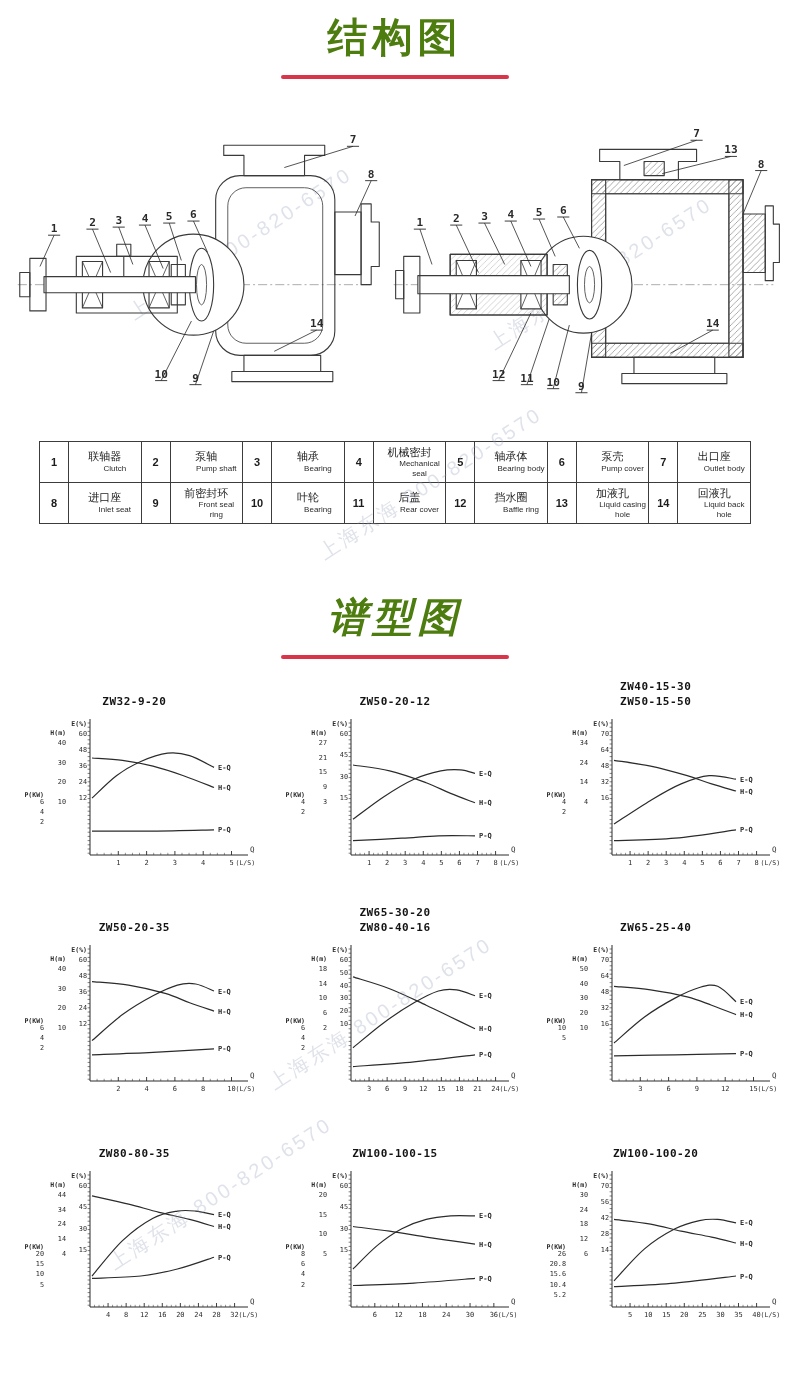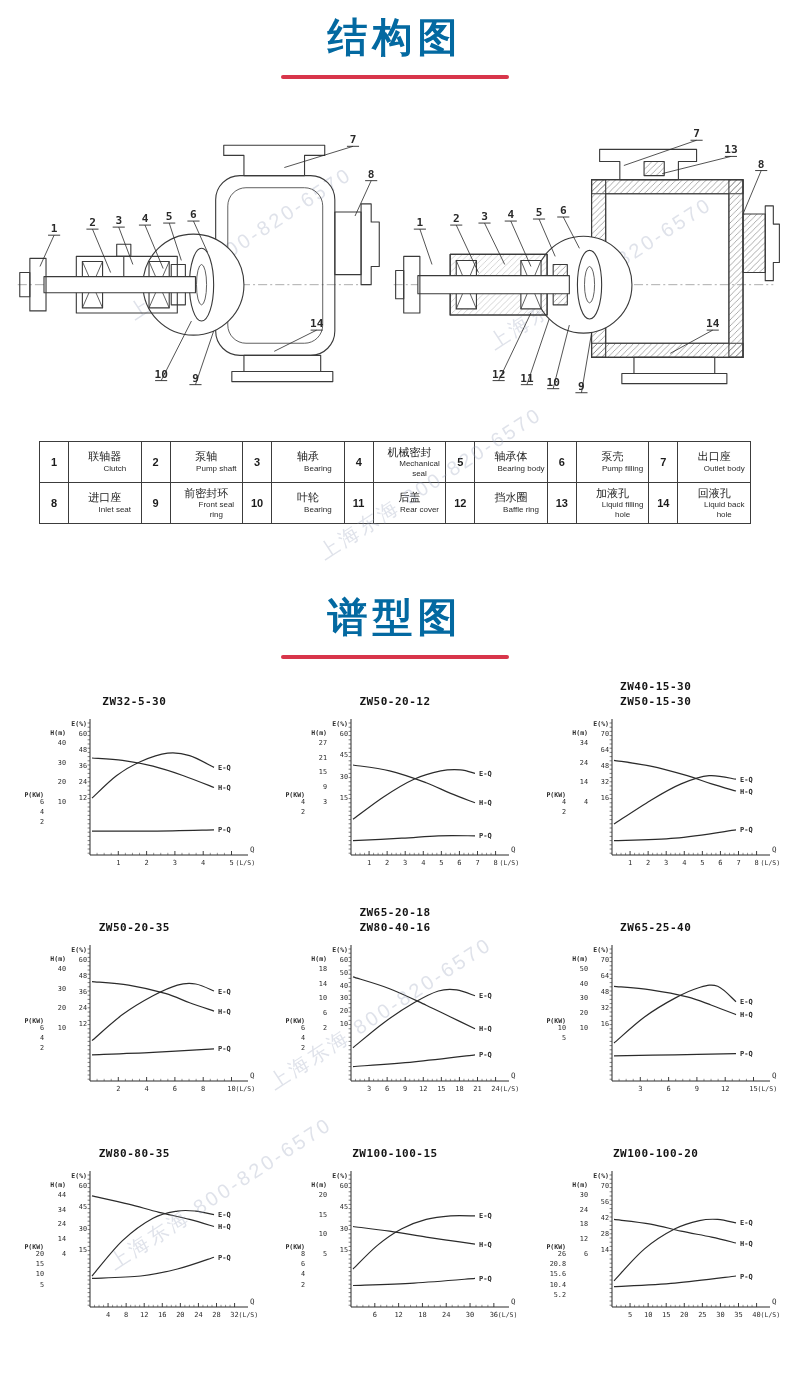--- a/index.html
+++ b/index.html
@@ -3,35 +3,35 @@
 <meta charset="utf-8">
 <style>
   html,body{margin:0;padding:0;}
   body{
     width:790px;height:1392px;position:relative;overflow:hidden;
     background:#ffffff;color:#1c1c1c;
     font-family:"Liberation Sans","DejaVu Sans",sans-serif;
   }
   .sec-title{
     text-align:center;font-size:40px;font-weight:bold;letter-spacing:5px;
-    padding-top:10px;color:#0369a1;
+    padding-top:10px;color:#4d7c0f;
   }
   .red-line{width:228px;height:4px;margin:10px auto 0;border-radius:2px;}
   
   .diagrams{display:flex;justify-content:space-between;margin:34px 8px 0 8px;height:312px;position:relative;}
   svg text{font-family:"DejaVu Sans Mono","Liberation Mono",monospace;}
   
   .table-wrap{margin:16px auto 0;width:712px;}
   table.parts{border-collapse:collapse;width:712px;table-layout:fixed;}
   table.parts td{border:1px solid #3c3c3c;text-align:center;vertical-align:middle;padding:2px 1px;height:36px;}
   td.no{font-size:11px;font-weight:bold;}
   .cn{font-size:11px;line-height:1.25;text-align:center;}
   .en{font-size:8px;line-height:1.2;color:#2a2a2a;margin-left:20px;}
   
-  .sec2{margin-top:56px;}
+  .sec2{margin-top:56px;font-style:italic;}
   .charts-grid{
     display:grid;grid-template-columns:repeat(3,1fr);
     margin-top:4px;padding:0 4px;row-gap:2px;
   }
   .chart-cell{display:flex;flex-direction:column;align-items:center;}
   .chart-title{
     font-family:"DejaVu Sans Mono","Liberation Mono",monospace;
     font-weight:bold;font-size:11px;line-height:1.3;
     height:38px;margin-top:8px;display:flex;flex-direction:column;justify-content:flex-end;
     letter-spacing:0.5px;color:#141414;
@@ -248,21 +248,21 @@
             <div class="en">Mechanical seal</div>
           </td>
           <td class="no" style="width: 26px;">5</td>
           <td class="name">
             <div class="cn">轴承体</div>
             <div class="en">Bearing body</div>
           </td>
           <td class="no" style="width: 26px;">6</td>
           <td class="name">
             <div class="cn">泵壳</div>
-            <div class="en">Pump filling</div>
+            <div class="en">Pump cover</div>
           </td>
           <td class="no" style="width: 26px;">7</td>
           <td class="name">
             <div class="cn">出口座</div>
             <div class="en">Outlet body</div>
           </td>
         </tr>
         <tr>
           <td class="no" style="width: 26px;">8</td>
           <td class="name">
@@ -285,39 +285,39 @@
             <div class="en">Rear cover</div>
           </td>
           <td class="no" style="width: 26px;">12</td>
           <td class="name">
             <div class="cn">挡水圈</div>
             <div class="en">Baffle ring</div>
           </td>
           <td class="no" style="width: 26px;">13</td>
           <td class="name">
             <div class="cn">加液孔</div>
-            <div class="en">Liquid filling hole</div>
+            <div class="en">Liquid casing hole</div>
           </td>
           <td class="no" style="width: 26px;">14</td>
           <td class="name">
             <div class="cn">回液孔</div>
             <div class="en">Liquid back hole</div>
           </td>
         </tr>
       </tbody>
   </table>
 </div>
 
 <div class="sec-title sec2">谱型图</div>
 <div class="red-line" id="redline2" style="background: rgb(216, 53, 74);"></div>
 
 <div class="charts-grid" id="charts-grid">
     <div class="chart-cell">
       <div class="chart-title">
-        <div>ZW32-5-30</div>
+        <div>ZW32-9-20</div>
       </div>
       <svg width="248" height="178" viewBox="0 0 248 178">
         <line x1="80" y1="10" x2="80" y2="146" stroke="#2b2b2b" stroke-width="1"></line>
         <line x1="80" y1="146" x2="238" y2="146" stroke="#2b2b2b" stroke-width="1"></line>
         <line x1="77.6" y1="14.0" x2="80" y2="14.0" stroke="#2b2b2b" stroke-width="0.6"></line>
         <line x1="77.6" y1="18.2" x2="80" y2="18.2" stroke="#2b2b2b" stroke-width="0.6"></line>
         <line x1="77.6" y1="22.4" x2="80" y2="22.4" stroke="#2b2b2b" stroke-width="0.6"></line>
         <line x1="77.6" y1="26.6" x2="80" y2="26.6" stroke="#2b2b2b" stroke-width="0.6"></line>
         <line x1="77.6" y1="30.8" x2="80" y2="30.8" stroke="#2b2b2b" stroke-width="0.6"></line>
         <line x1="77.6" y1="35.0" x2="80" y2="35.0" stroke="#2b2b2b" stroke-width="0.6"></line>
@@ -496,21 +496,21 @@
         <text x="208" y="66.8" font-size="7" fill="#2b2b2b" font-weight="bold">E-Q</text>
         <path d="M82 56 C88.1 57.0 106.4 58.9 118.6 61.9 C130.8 64.8 145.0 70.0 155.2 73.7 C165.4 77.5 171.5 81.1 179.6 84.4 C187.7 87.8 199.9 92.2 204 93.8" stroke="#2b2b2b" fill="none" stroke-width="1.2"></path>
         <text x="208" y="96.3" font-size="7" fill="#2b2b2b" font-weight="bold">H-Q</text>
         <path d="M82 131.6 C90.1 131.2 116.6 130.0 130.8 129.2 C145.0 128.4 155.2 127.2 167.4 126.8 C179.6 126.4 197.9 126.8 204 126.8" stroke="#2b2b2b" fill="none" stroke-width="1.2"></path>
         <text x="208" y="129.3" font-size="7" fill="#2b2b2b" font-weight="bold">P-Q</text>
       </svg>
     </div>
     <div class="chart-cell">
       <div class="chart-title">
         <div>ZW40-15-30</div>
-        <div>ZW50-15-30</div>
+        <div>ZW50-15-50</div>
       </div>
       <svg width="248" height="178" viewBox="0 0 248 178">
         <line x1="80" y1="10" x2="80" y2="146" stroke="#2b2b2b" stroke-width="1"></line>
         <line x1="80" y1="146" x2="238" y2="146" stroke="#2b2b2b" stroke-width="1"></line>
         <line x1="77.6" y1="14.0" x2="80" y2="14.0" stroke="#2b2b2b" stroke-width="0.6"></line>
         <line x1="77.6" y1="18.2" x2="80" y2="18.2" stroke="#2b2b2b" stroke-width="0.6"></line>
         <line x1="77.6" y1="22.4" x2="80" y2="22.4" stroke="#2b2b2b" stroke-width="0.6"></line>
         <line x1="77.6" y1="26.6" x2="80" y2="26.6" stroke="#2b2b2b" stroke-width="0.6"></line>
         <line x1="77.6" y1="30.8" x2="80" y2="30.8" stroke="#2b2b2b" stroke-width="0.6"></line>
         <line x1="77.6" y1="35.0" x2="80" y2="35.0" stroke="#2b2b2b" stroke-width="0.6"></line>
@@ -688,21 +688,21 @@
         <path d="M82 105.6 C87.1 101.3 102.3 87.1 112.5 79.6 C122.7 72.1 133.8 65.7 143 60.8 C152.2 55.9 160.3 52.1 167.4 50.1 C174.5 48.1 179.6 48.0 185.7 49 C191.8 50.0 200.9 54.8 204 56" stroke="#2b2b2b" fill="none" stroke-width="1.2"></path>
         <text x="208" y="58.5" font-size="7" fill="#2b2b2b" font-weight="bold">E-Q</text>
         <path d="M82 46.6 C88.1 47.2 106.4 48.1 118.6 50.1 C130.8 52.1 145.0 55.5 155.2 58.4 C165.4 61.3 171.5 64.8 179.6 67.8 C187.7 70.8 199.9 74.7 204 76.1" stroke="#2b2b2b" fill="none" stroke-width="1.2"></path>
         <text x="208" y="78.6" font-size="7" fill="#2b2b2b" font-weight="bold">H-Q</text>
         <path d="M82 119.8 C92.2 119.4 122.7 118.4 143 117.4 C163.3 116.4 193.8 114.5 204 113.9" stroke="#2b2b2b" fill="none" stroke-width="1.2"></path>
         <text x="208" y="116.4" font-size="7" fill="#2b2b2b" font-weight="bold">P-Q</text>
       </svg>
     </div>
     <div class="chart-cell">
       <div class="chart-title">
-        <div>ZW65-20-18</div>
+        <div>ZW65-30-20</div>
         <div>ZW80-40-16</div>
       </div>
       <svg width="248" height="178" viewBox="0 0 248 178">
         <line x1="80" y1="10" x2="80" y2="146" stroke="#2b2b2b" stroke-width="1"></line>
         <line x1="80" y1="146" x2="238" y2="146" stroke="#2b2b2b" stroke-width="1"></line>
         <line x1="77.6" y1="14.0" x2="80" y2="14.0" stroke="#2b2b2b" stroke-width="0.6"></line>
         <line x1="77.6" y1="18.2" x2="80" y2="18.2" stroke="#2b2b2b" stroke-width="0.6"></line>
         <line x1="77.6" y1="22.4" x2="80" y2="22.4" stroke="#2b2b2b" stroke-width="0.6"></line>
         <line x1="77.6" y1="26.6" x2="80" y2="26.6" stroke="#2b2b2b" stroke-width="0.6"></line>
         <line x1="77.6" y1="30.8" x2="80" y2="30.8" stroke="#2b2b2b" stroke-width="0.6"></line>

